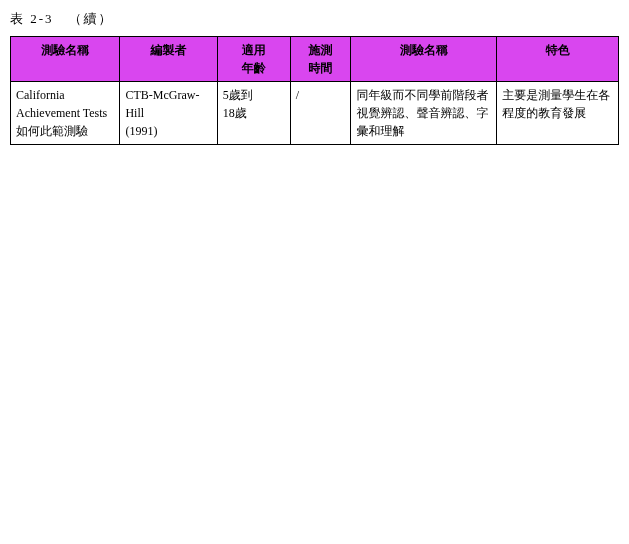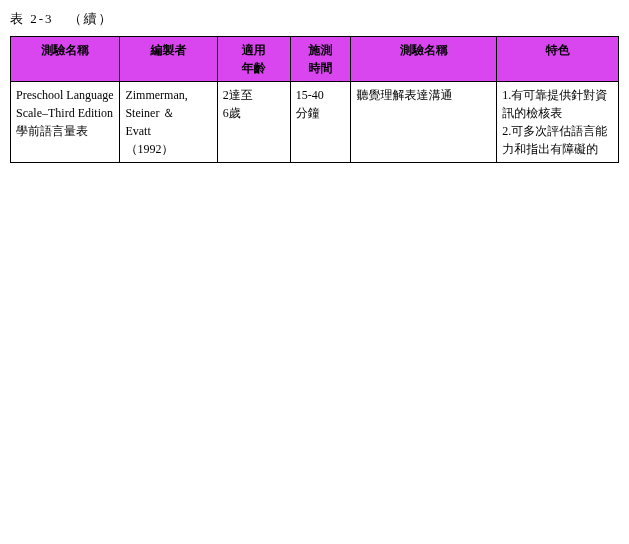--- a/index.html
+++ b/index.html
@@ -58,22 +58,22 @@
       </th>
       <th class="col-time">
         <div>施測</div>
         <div>時間</div>
       </th>
       <th class="col-content">測驗名稱</th>
       <th class="col-feature">特色</th>
     </tr>
   </thead>
   <tbody id="table-body">
-      <tr>
-        <td>Preschool Language Scale–Third Edition 學前語言量表</td>
-        <td>Zimmerman,<br>Steiner ＆<br>Evatt<br>（1992）</td>
-        <td>2達至<br>6歲</td>
-        <td>15-40<br>分鐘</td>
-        <td>聽覺理解表達溝通</td>
-        <td>1.有可靠提供針對資訊的檢核表<br>2.可多次評估語言能力和指出有障礙的</td>
+  <tr>
+        <td>California Achievement Tests<br>如何此範測驗</td>
+        <td>CTB-McGraw-Hill<br>(1991)</td>
+        <td>5歲到<br>18歲</td>
+        <td>/</td>
+        <td>同年級而不同學前階段者視覺辨認、聲音辨認、字彙和理解</td>
+        <td>主要是測量學生在各程度的教育發展</td>
       </tr>
     </tbody>
 </table>
 
 </body></html>

